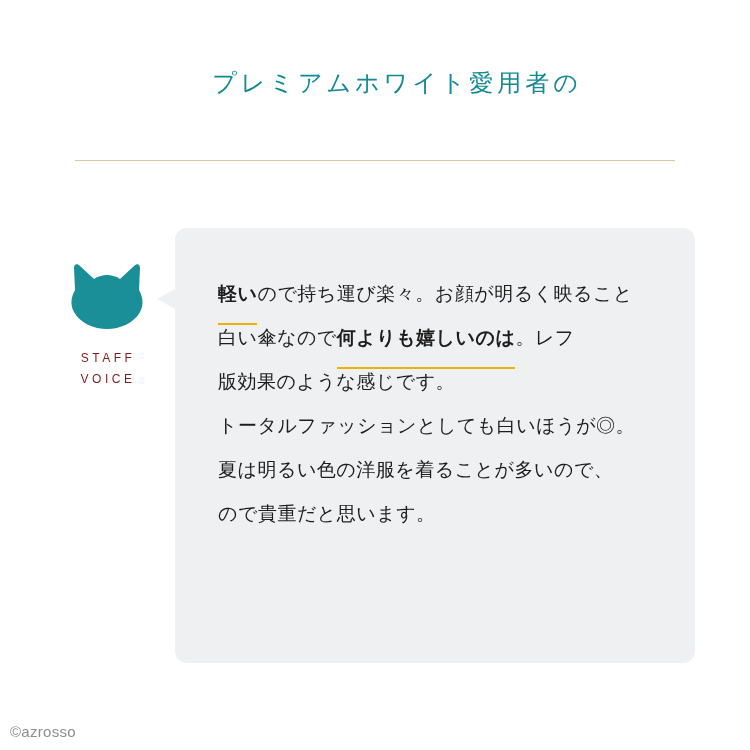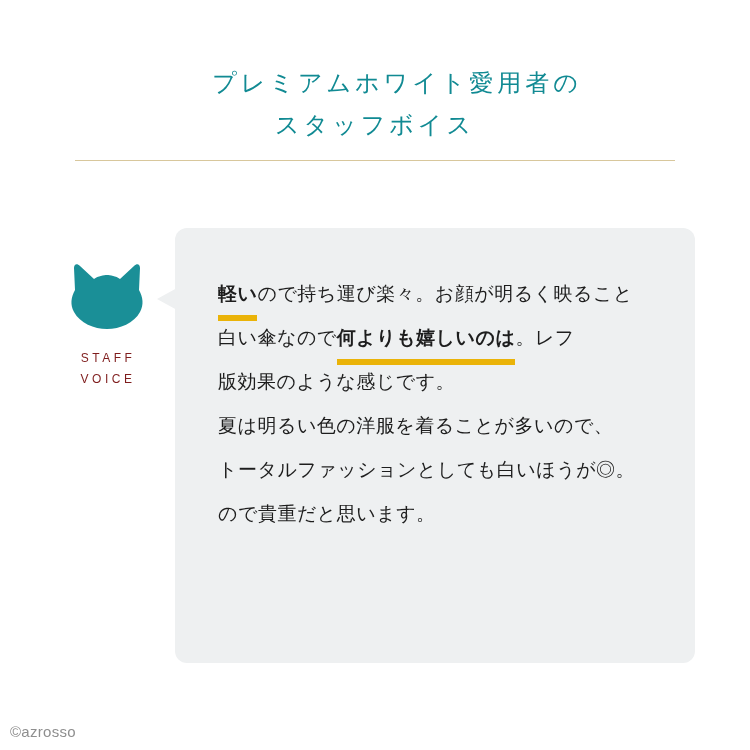--- a/index.html
+++ b/index.html
@@ -77,22 +77,22 @@
     font-family: "Liberation Serif", serif;
     font-size: 19px;
     line-height: 44px;
     color: #1d1d1d;
     letter-spacing: 0.5px;
   }
   .bubble-text p {
     margin: 0;
   }
   .u-line {
-    border-bottom: 6px solid #eab308;
-    padding-bottom: 11px;
+    border-bottom: 2px solid #eab308;
+    padding-bottom: 19px;
   }
   .b-strong {
     font-weight: bold;
   }
 
   
   .cat {
     position: absolute;
     left: 68px;
     top: 262px;
@@ -126,21 +126,20 @@
     letter-spacing: 0.3px;
   }
 </style>
 </head>
 <body>
 
 <div class="page">
 
   <div class="heading">
     <span class="line1">プレミアムホワイト愛用者の</span>
-    <span class="line2">スタッフボイス</span>
   </div>
 
   <div class="heading-rule"></div>
 
   <div class="cat">
     <svg width="78" height="68" viewBox="0 0 78 68" xmlns="http://www.w3.org/2000/svg">
       <path d="M6 6 C6 2, 9 1, 12 4 L26 17 C30 14, 36 13, 39 13 C42 13, 48 14, 52 17 L66 4 C69 1, 72 2, 72 6 L71 28 C75 35, 76 43, 72 50 C66 61, 52 67, 39 67 C26 67, 12 61, 6 50 C2 43, 3 35, 7 28 Z" fill="#1a8f97"></path>
     </svg>
   </div>
 
@@ -156,24 +155,24 @@
     <p>
       <span class="b-strong u-line">軽い</span><span>ので持ち運び楽々。お顔が明るく映ること</span>
     </p>
     <p>
       <span>白い傘なので</span><span class="b-strong u-line">何よりも嬉しいのは</span><span>。レフ</span>
     </p>
     <p>
       <span>版効果のような感じです。</span>
     </p>
     <p>
-      <span>夏は明るい色の洋服を着ることが多いので、</span>
+      <span>トータルファッションとしても白いほうが◎。</span>
     </p>
     <p>
-      <span>トータルファッションとしても白いほうが◎。</span>
+      <span>夏は明るい色の洋服を着ることが多いので、</span>
     </p>
     <p>
       <span>ので貴重だと思います。</span>
     </p>
   </div>
 
   <div class="credit">©azrosso</div>
 
 </div>
 

